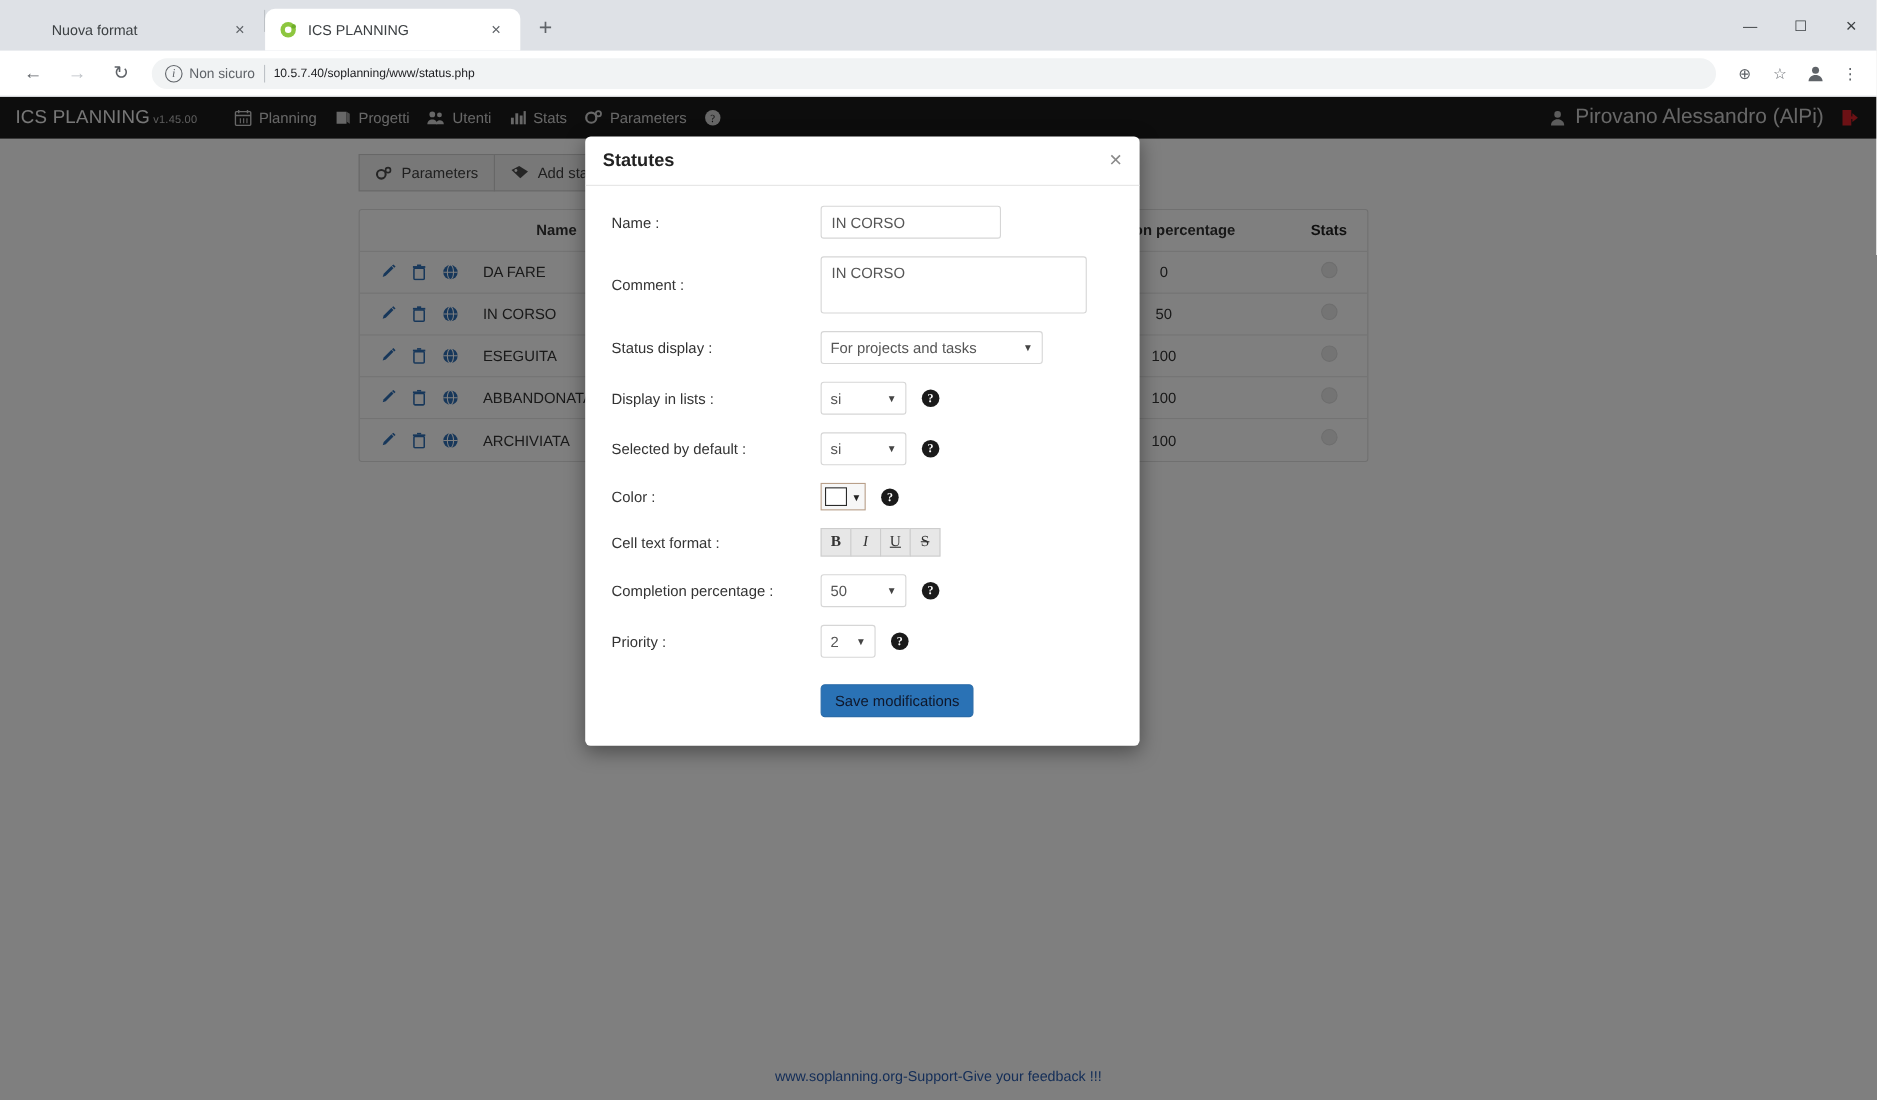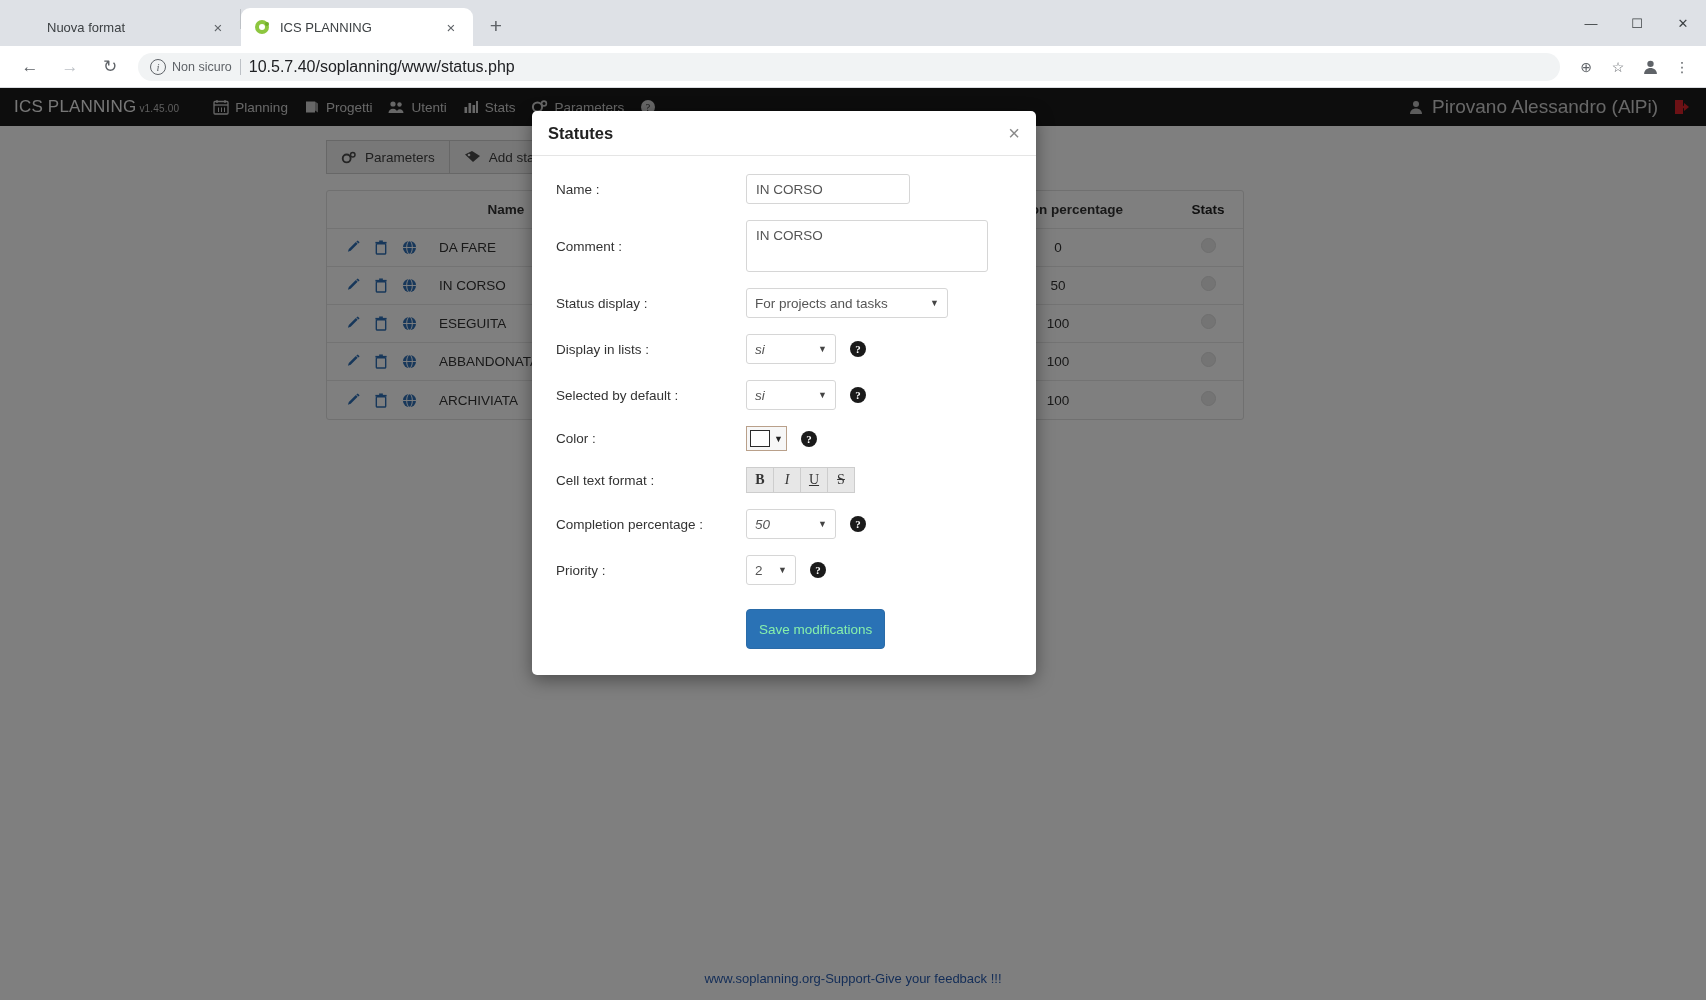--- a/index.html
+++ b/index.html
@@ -68,21 +68,21 @@
     font-size: 13px; color: #202124;
   }
   .omnibox .info-icon {
     width: 16px; height: 16px; border: 1.3px solid #5f6368; border-radius: 50%;
     display: flex; align-items: center; justify-content: center;
     font-size: 11px; color: #5f6368; font-style: italic; margin-right: 6px;
     font-family: "Liberation Serif", serif;
   }
   .omnibox .notsecure { color: #5f6368; font-size: 12.5px; margin-right: 8px; }
   .omnibox .vsep { width: 1px; height: 16px; background: #bdc1c6; margin-right: 8px; }
-  .omnibox .url { color: #202124; font-size: 16px; }
+  .omnibox .url { color: #202124; font-size: 11px; }
   .toolbar-icon {
     width: 28px; height: 28px; margin-left: 4px; color: #5f6368;
     display: flex; align-items: center; justify-content: center; font-size: 14px;
   }
 
   
   .page {
     position: relative; width: 1706px; height: 912px; background: #fff; overflow: hidden;
   }
   .appbar {
@@ -132,21 +132,21 @@
     display: flex; align-items: center; justify-content: center;
     font-size: 13px; color: #2a5db0; background: transparent;
   }
 
   
   .overlay {
     position: absolute; left: 0; top: 0; width: 1706px; height: 912px;
     background: rgba(0,0,0,0.5);
   }
   .modal {
-    position: absolute; left: 532px; top: 23px; width: 504px;
+    position: absolute; left: 532px; top: 36px; width: 504px;
     background: #fff; border-radius: 5px; box-shadow: 0 5px 18px rgba(0,0,0,.4);
   }
   .modal-head {
     height: 45px; display: flex; align-items: center; padding: 0 16px;
     border-bottom: 1px solid #e5e5e5;
   }
   .modal-title { font-size: 16.5px; font-weight: bold; color: #222; }
   .modal-close {
     margin-left: auto; font-size: 20px; color: #8a8a8a; line-height: 1; font-weight: 300;
   }
@@ -164,43 +164,43 @@
     padding: 7px 9px; font-size: 13.5px; color: #555; background: #fff; resize: none;
     font-family: "Liberation Sans", sans-serif;
   }
   .sel {
     height: 30px; border: 1px solid #d6d6d6; border-radius: 3px; background: #fff;
     display: flex; align-items: center; padding: 0 8px; font-size: 13.5px; color: #555;
   }
   .sel .val { flex: 1 1 auto; }
   .sel .car { font-size: 9px; color: #444; margin-left: 10px; }
   .sel.w200 { width: 202px; }
-  .sel.w90 { width: 90px; font-style: italic; }
+  .sel.w90 { width: 78px; }
   .sel.w50 { width: 50px; }
   .help {
     width: 16px; height: 16px; border-radius: 50%; background: #1a1a1a; color: #fff;
     font-size: 11px; font-weight: bold; display: flex; align-items: center;
     justify-content: center; margin-left: 14px; font-family: "Liberation Serif", serif;
   }
   .colorbox {
     width: 41px; height: 25px; border: 1px solid #b9a08a; background: #f7f7f7;
     display: flex; align-items: center; padding: 0 3px;
   }
   .colorbox .sw { width: 22px; height: 17px; background: #fff; border: 1px solid #2a2a2a; }
   .colorbox .car { font-size: 9px; color: #222; margin-left: 4px; }
   .fmt { display: flex; }
   .fmtbtn {
     width: 28px; height: 26px; background: #e7e7e7; border: 1px solid #cdcdcd;
     margin-right: -1px; display: flex; align-items: center; justify-content: center;
     font-size: 14px; color: #333; font-family: "Liberation Serif", serif;
   }
   .savewrap { display: flex; padding-left: 190px; margin-top: 24px; }
   .savebtn {
-    background: #2a72b5; color: #86efac; border: 1px solid #2a6ba8; border-radius: 4px;
-    height: 40px; padding: 0 12px; font-size: 13.5px;
+    background: #2a72b5; color: #0f172a; border: 1px solid #2a6ba8; border-radius: 4px;
+    height: 30px; padding: 0 12px; font-size: 13.5px;
     display: flex; align-items: center; font-family: "Liberation Sans", sans-serif;
   }
   .idval { font-size: 13.5px; color: #333; }
 </style>
 </head>
 <body>
 
 <div class="browser">
 
   <div class="tabstrip">

